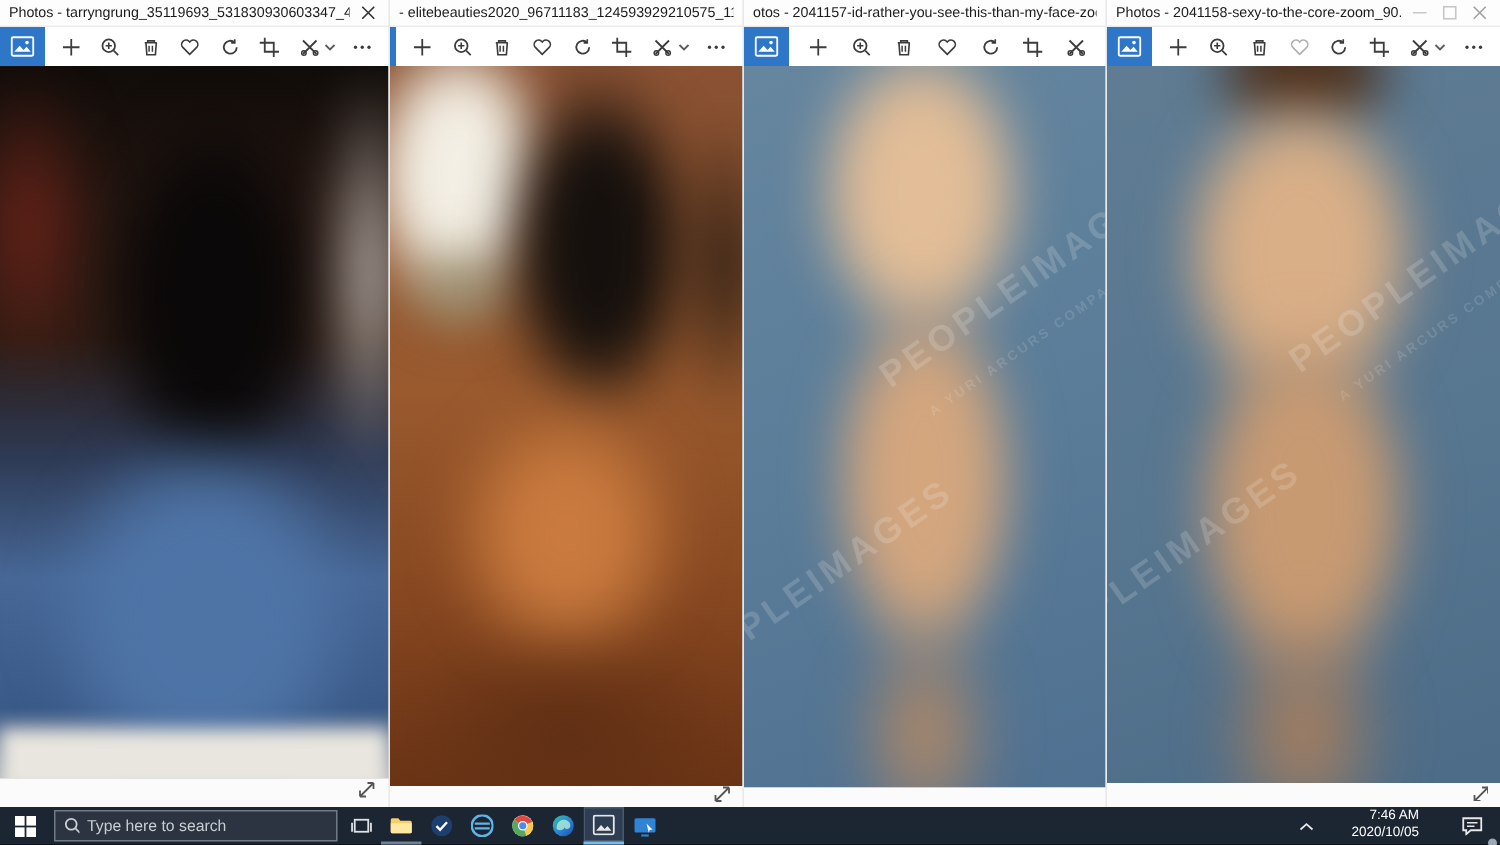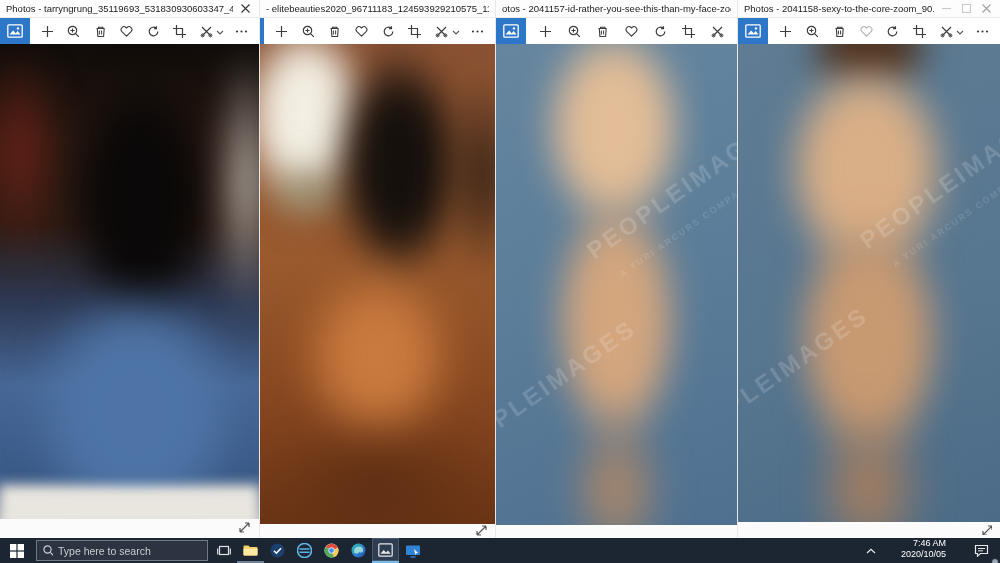--- a/index.html
+++ b/index.html
@@ -45,21 +45,21 @@
   .wm.small { font-size:9px; letter-spacing:2px; color:rgba(255,255,255,.13); }
 
   .strip { flex:0 0 auto; background:#fbfbfb; position:relative; }
   .resize-handle { position:absolute; right:8px; top:50%; transform:translateY(-50%); }
 
   
   .taskbar { position:absolute; left:0; top:538px; width:1000px; height:25px;
              background:#1c2532; display:flex; align-items:stretch; color:#e8e8e8; }
   .tk-btn { display:flex; align-items:center; justify-content:center; flex:0 0 auto; }
   .start { width:34px; }
-  .searchbox { width:172px; margin:2px 2px; background:#2b3440; border:1px solid #717a85;
+  .searchbox { width:189px; margin:2px 2px; background:#2b3440; border:1px solid #717a85;
                display:flex; align-items:center; padding:0 6px; gap:5px; }
   .searchbox input { background:transparent; border:none; outline:none; color:#c9ced4;
                      font-size:10.5px; width:100%; font-family:"Liberation Sans",sans-serif; }
   .searchbox input::placeholder { color:#c9ced4; opacity:1; }
   .tk-icon { width:27px; }
   .tk-icon.active { background:#2e3d52; box-shadow:inset 0 0 0 1px #4a5a6e;
                     border-bottom:2px solid #76b9ed; }
   .tk-icon.underlined { border-bottom:2px solid #6e8196; }
   .tk-spacer { flex:1 1 auto; }
   .tray { display:flex; gap:16px; padding-right:4px; }

